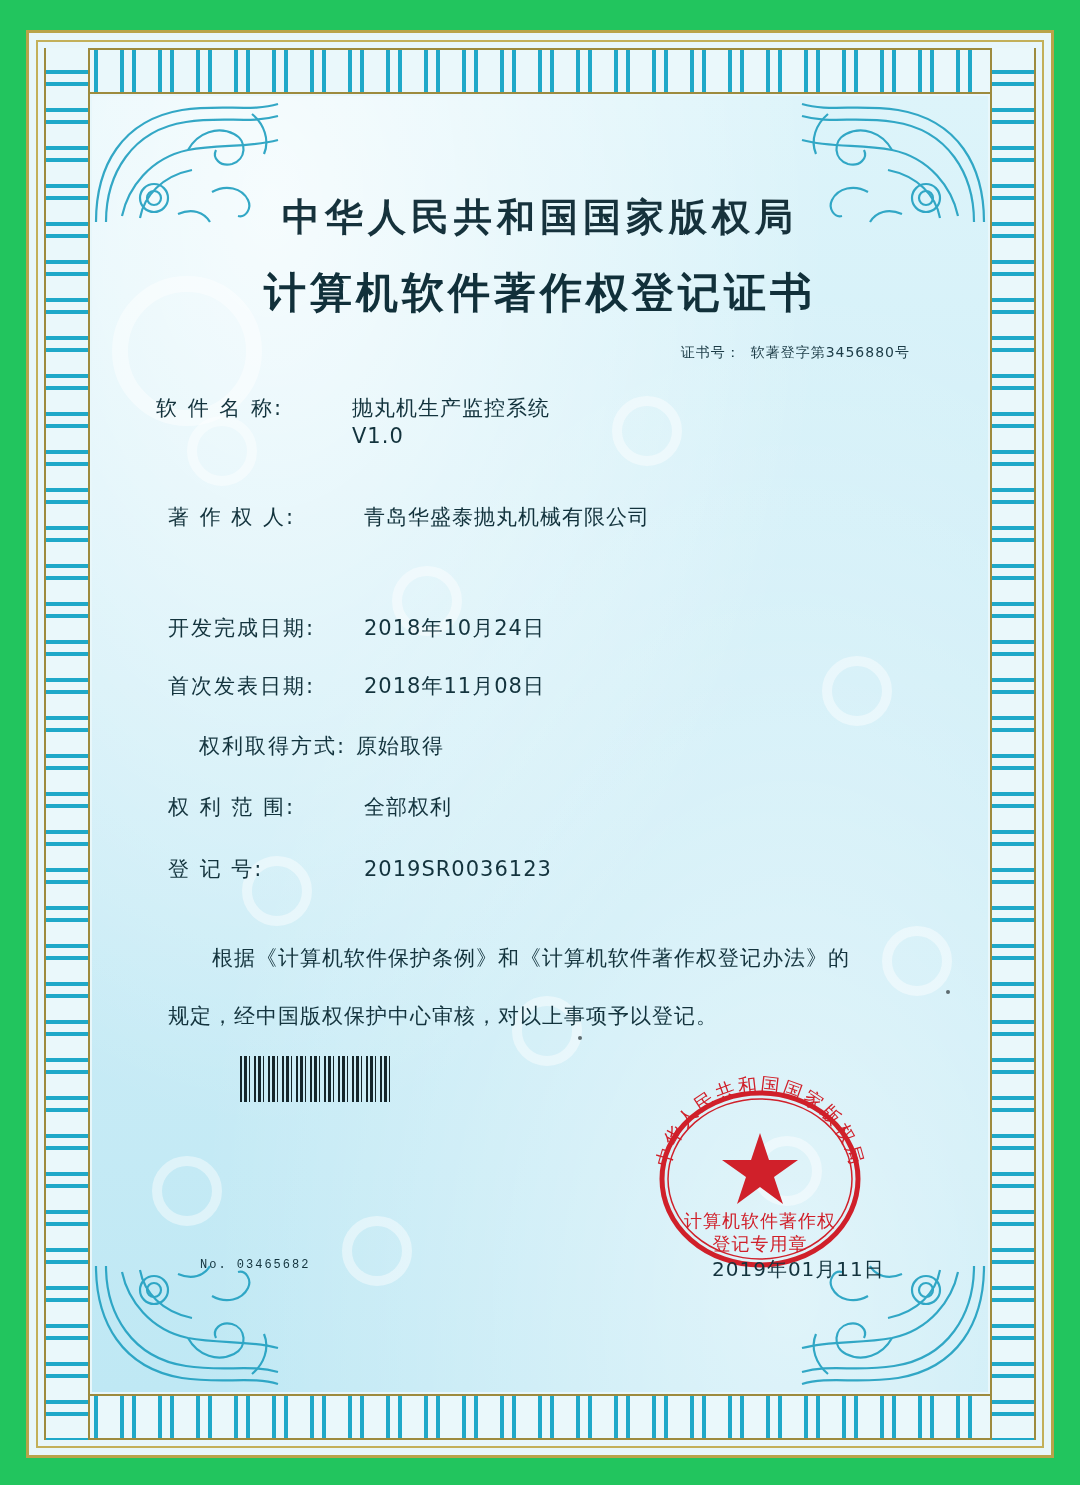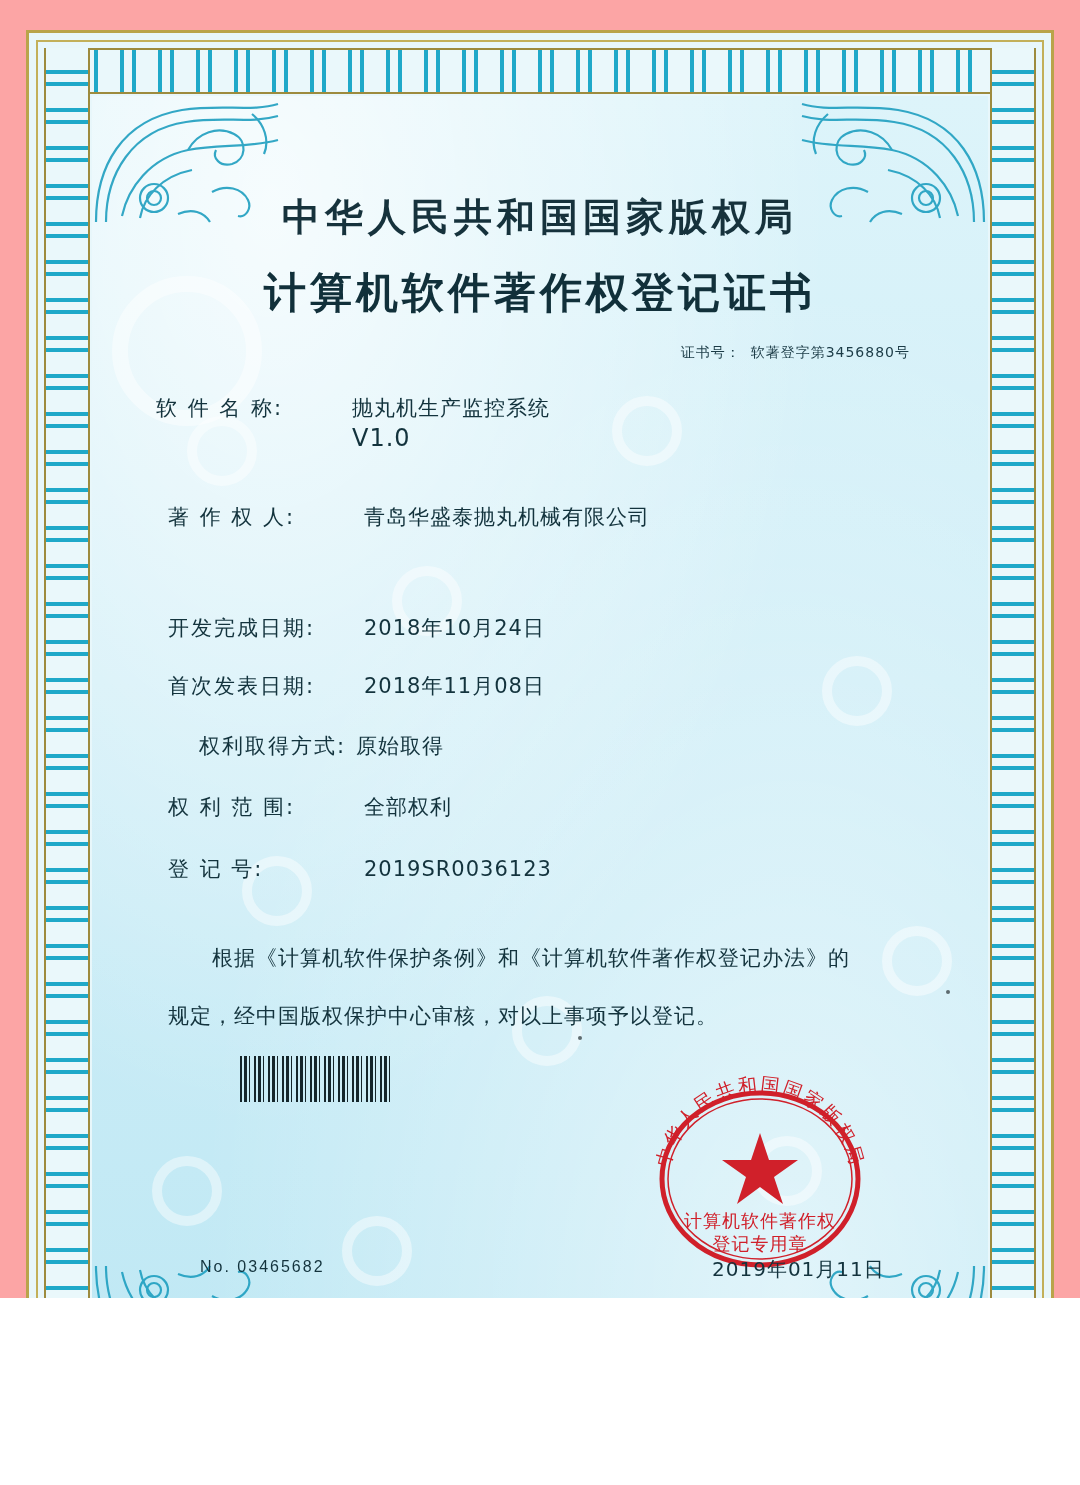--- a/index.html
+++ b/index.html
@@ -7,22 +7,22 @@
     padding: 0;
     background: #ffffff;
   }
   body {
     font-family: "DejaVu Sans", "Liberation Sans", sans-serif;
   }
 
   .page {
     position: relative;
     width: 1080px;
-    height: 1298px;
-    background: #fca5a5;
+    height: 1485px;
+    background: #22c55e;
     overflow: hidden;
   }
 
   
   .frame-outer {
     position: absolute;
     left: 26px;
     top: 30px;
     width: 1028px;
     height: 1428px;
@@ -175,21 +175,21 @@
     display: inline-block;
     margin-left: 10px;
     letter-spacing: 1px;
   }
   .field-label-wide { width: 186px; }
 
   .version-line {
     position: absolute;
     left: 352px;
     top: 424px;
-    font-size: 24px;
+    font-size: 21px;
     color: #13333d;
     letter-spacing: 1px;
   }
 
   .para {
     position: absolute;
     left: 168px;
     width: 790px;
     font-size: 21px;
     color: #13333d;
@@ -221,24 +221,24 @@
     top: 1075px;
     width: 240px;
     height: 200px;
   }
   .seal svg { width: 100%; height: 100%; }
 
   .bottom-no {
     position: absolute;
     left: 200px;
     top: 1258px;
-    font-size: 16px;
+    font-size: 12px;
     color: #13333d;
     letter-spacing: 2px;
-    font-family: Liberation Sans, sans-serif;
+    font-family: Liberation Mono, monospace;
   }
   .bottom-date {
     position: absolute;
     left: 712px;
     top: 1256px;
     font-size: 20px;
     color: #13333d;
     letter-spacing: 1px;
   }
   .dot-artifact {

